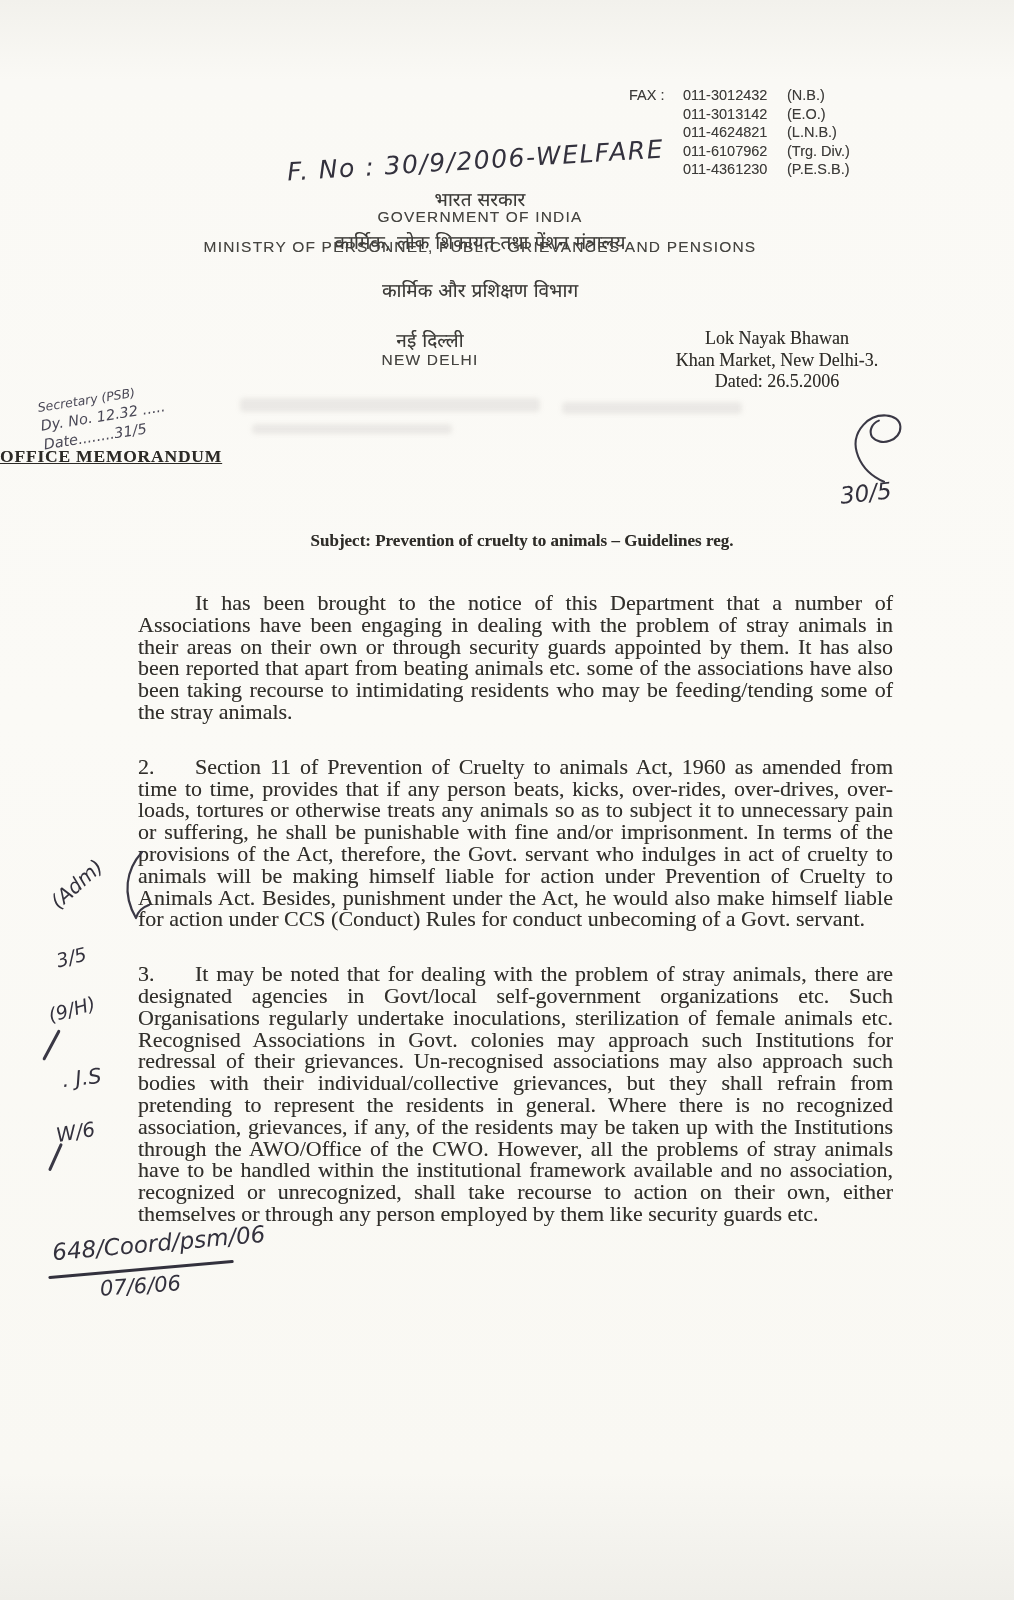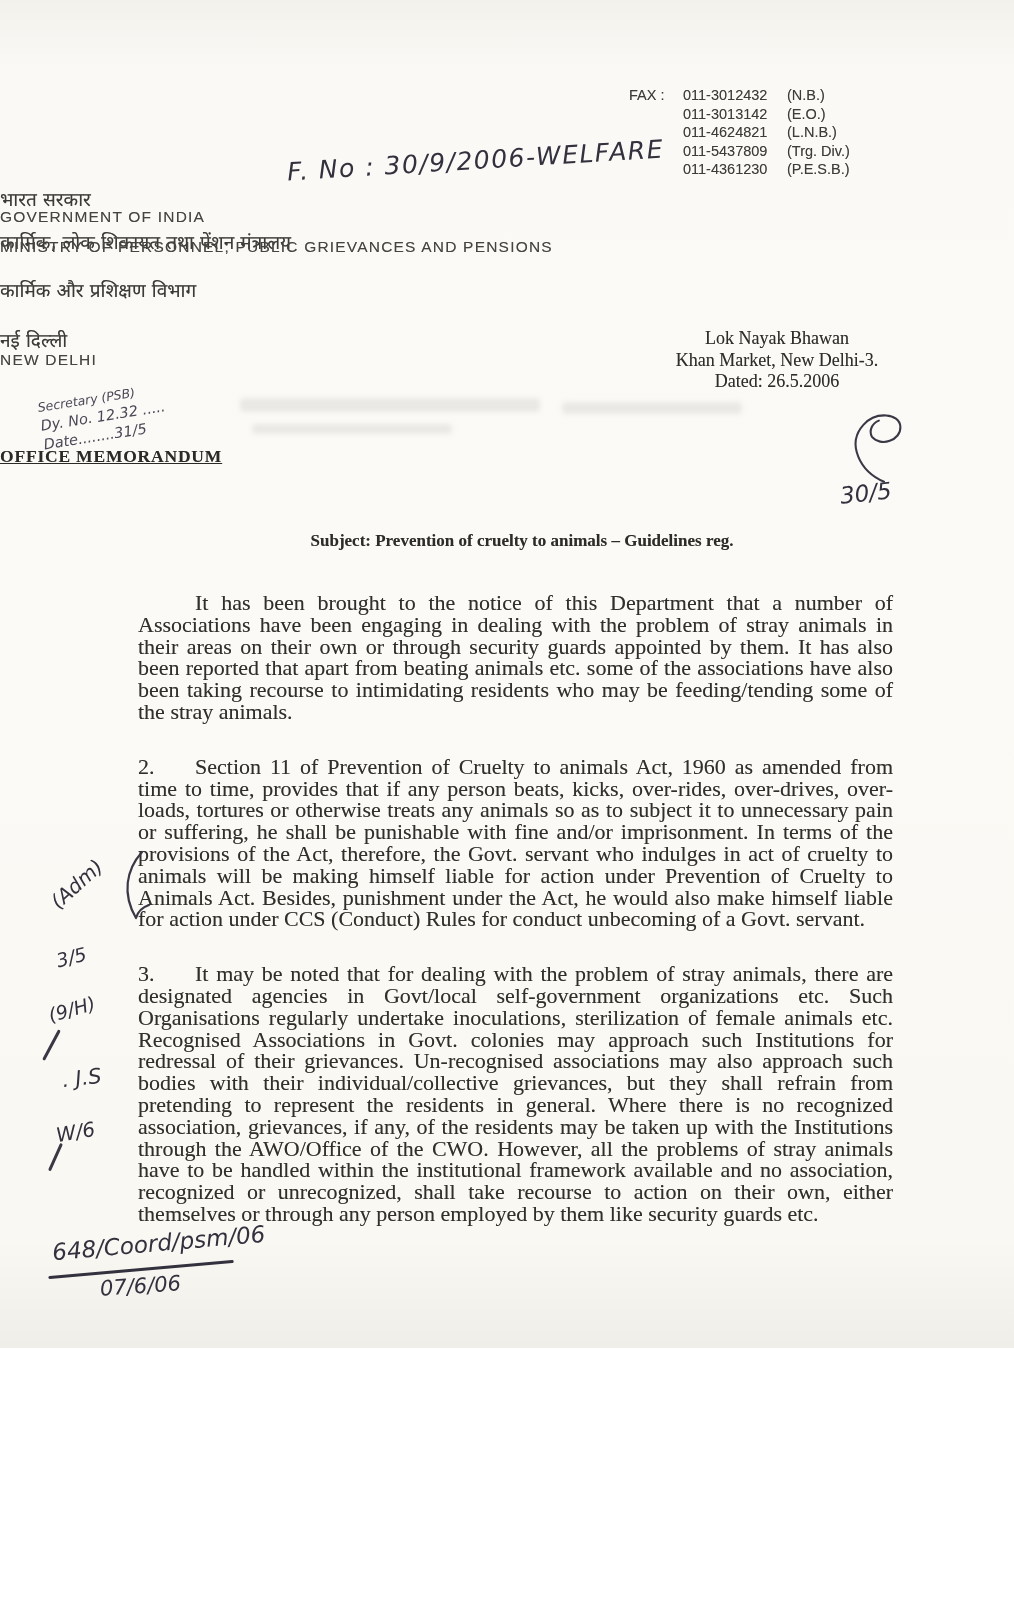--- a/index.html
+++ b/index.html
@@ -1,18 +1,18 @@
 <!DOCTYPE html>
 <html><head>
 <meta charset="utf-8">
 <title>Office Memorandum</title>
 <style>
   html,body{margin:0;padding:0;background:#ffffff;}
   .page{
-    position:relative;width:1014px;height:1348px;overflow:hidden;
+    position:relative;width:1014px;height:1600px;overflow:hidden;
     background:linear-gradient(180deg,#f2f1ec 0%,#faf9f5 5%,#fbfaf6 45%,#f9f8f3 92%,#efeee9 100%);
     font-family:"Liberation Serif",serif;color:#34322e;
     text-shadow:0 0 0.5px rgba(80,78,72,0.45);
   }
 
   
   .smudge{position:absolute;background:rgba(128,126,120,0.13);filter:blur(2.5px);border-radius:4px;}
   .smudge1{left:240px;top:398px;width:300px;height:14px;}
   .smudge2{left:562px;top:402px;width:180px;height:12px;}
   .smudge3{left:252px;top:424px;width:200px;height:10px;}
@@ -22,21 +22,21 @@
     font-size:14.5px;line-height:18.6px;color:#3d3c3a;}
   .fax-row{display:flex;}
   .fax-label{width:54px;}
   .fax-num{width:104px;}
 
   
   .hand{font-family:"DejaVu Sans",sans-serif;font-style:italic;color:#33313d;text-shadow:none;}
   .file-no{position:absolute;left:287px;top:146px;font-size:25px;letter-spacing:1.5px;transform:rotate(-3.5deg);}
 
   
-  .lh{position:absolute;left:0;width:960px;text-align:left;}
+  .lh{position:absolute;left:0;width:960px;text-align:center;}
   .lh.hi{font-size:19px;color:#3b3a37;font-family:"DejaVu Sans",sans-serif;}
   .lh.en{font-size:15.5px;font-family:"Liberation Sans",sans-serif;letter-spacing:1.2px;color:#454440;}
   .lh1{top:186px}.lh2{top:208px}.lh3{top:229px}.lh4{top:238px}
   .lh5{top:277px}.lh6{top:301px}
   .lh7{top:327px;width:860px}.lh8{top:351px;width:860px}
 
   
   .address{position:absolute;left:637px;top:328px;width:280px;text-align:center;
     font-size:18px;line-height:21.5px;color:#2f2d29;}
 
@@ -100,21 +100,21 @@
       <span class="fax-num">011-3013142</span>
       <span class="fax-unit">(E.O.)</span>
     </div>
     <div class="fax-row">
       <span class="fax-label"></span>
       <span class="fax-num">011-4624821</span>
       <span class="fax-unit">(L.N.B.)</span>
     </div>
     <div class="fax-row">
       <span class="fax-label"></span>
-      <span class="fax-num">011-5437809</span>
+      <span class="fax-num">011-6107962</span>
       <span class="fax-unit">(Trg. Div.)</span>
     </div>
     <div class="fax-row">
       <span class="fax-label"></span>
       <span class="fax-num">011-4361230</span>
       <span class="fax-unit">(P.E.S.B.)</span>
     </div>
   </div>
 
   <div class="hand file-no">F. No : 30/9/2006-WELFARE</div>

